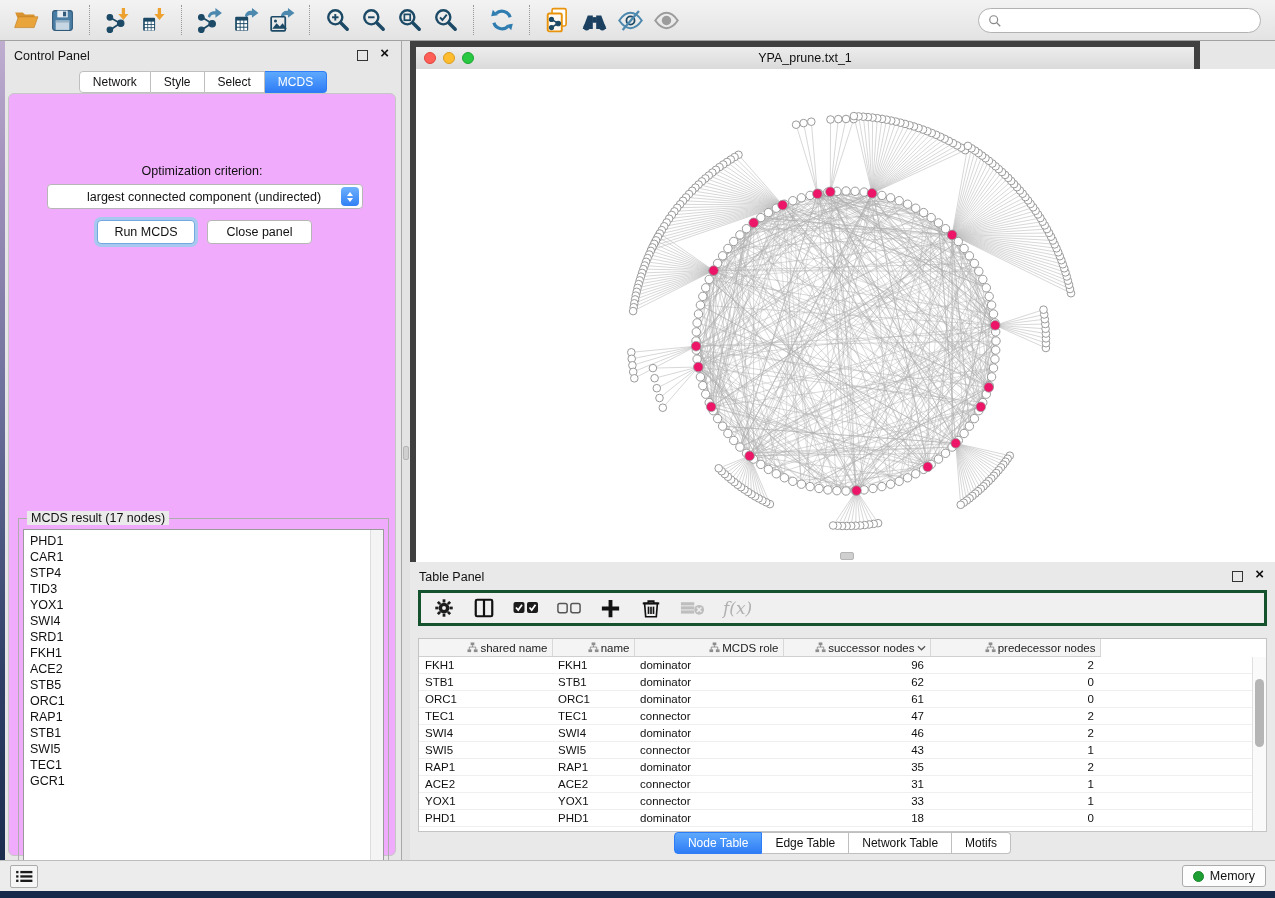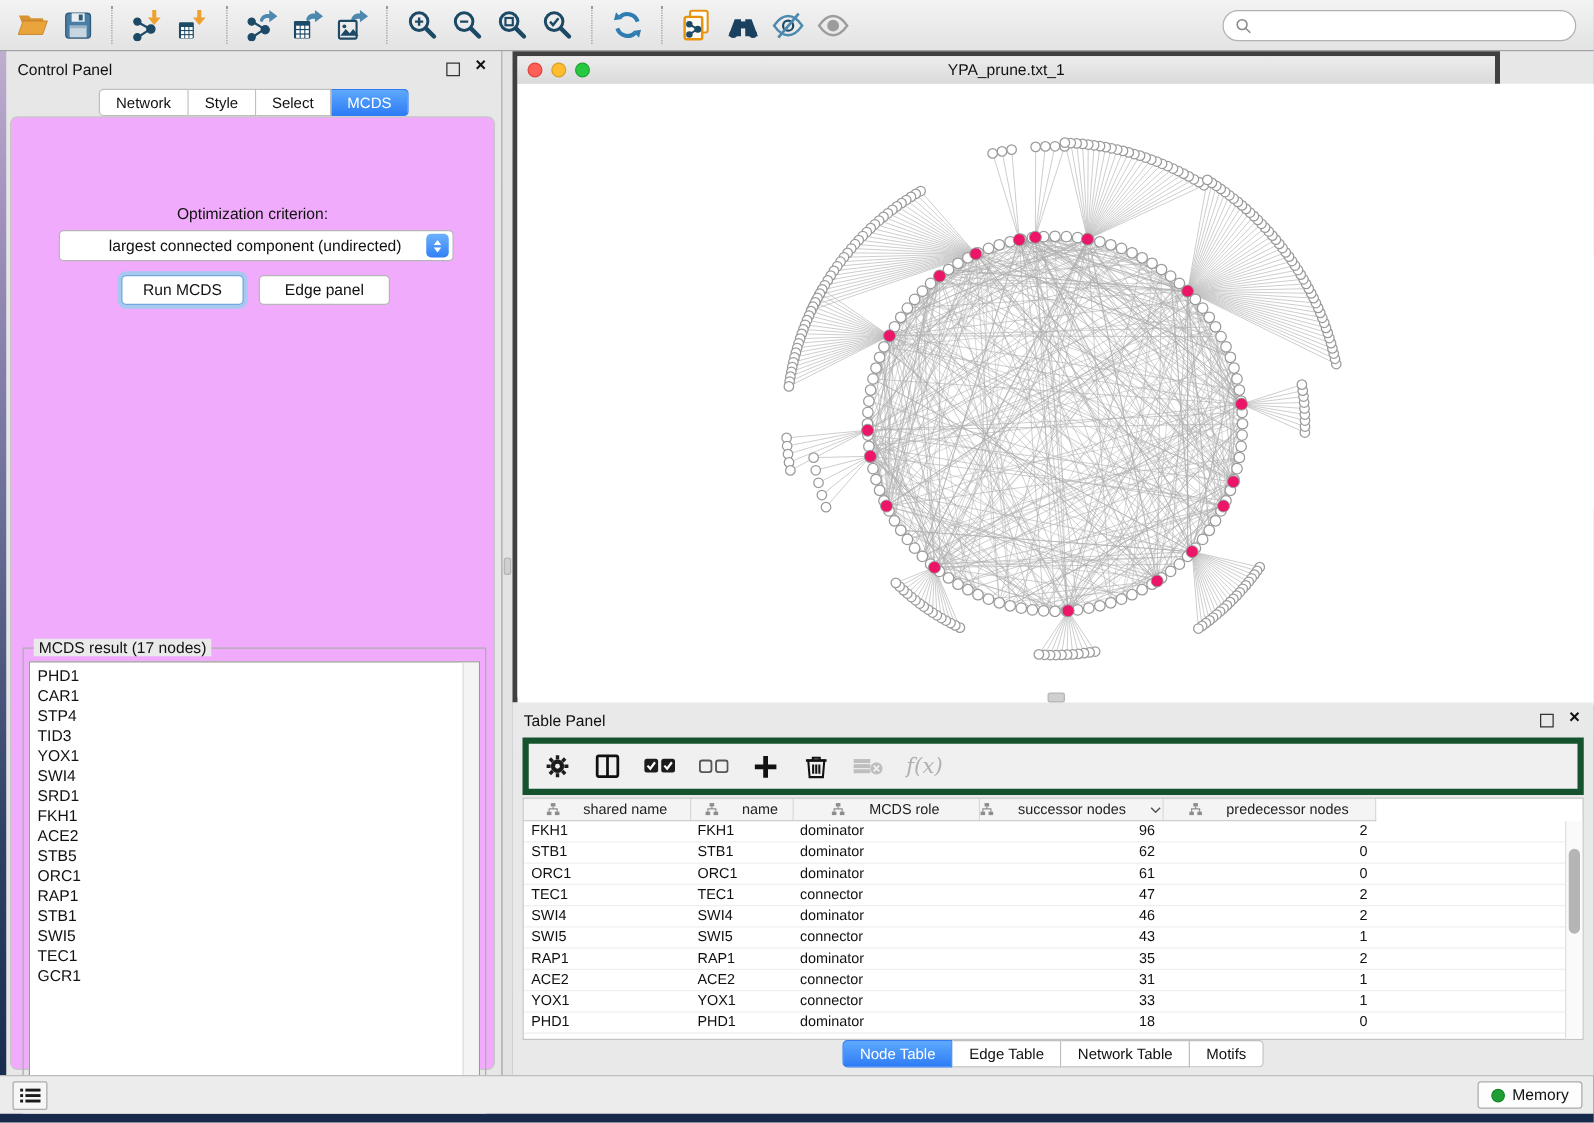--- a/index.html
+++ b/index.html
@@ -47,43 +47,43 @@
   .group-legend{position:absolute;left:8px;top:-8px;background:#eaeaea;padding:0 4px;font-size:12.5px;color:#111;}
   .mcds-list{position:absolute;left:4px;top:10px;right:4px;bottom:4px;background:#fff;border:1px solid #9a9a9a;overflow:hidden;}
   .mcds-scroll{position:absolute;right:0;top:0;bottom:0;width:12px;background:#f4f4f4;border-left:1px solid #ddd;}
   .mcds-item{font-size:12.5px;line-height:16px;padding-left:6px;color:#111;}
   .mcds-items{padding-top:3px;}
   
   .v-splitter{position:absolute;left:402px;top:41px;width:8px;height:819px;background:#e3e3e3;}
   .v-grip{position:absolute;left:1px;top:405px;width:6px;height:14px;background:#cfcfcf;border:1px solid #b5b5b5;box-sizing:border-box;border-radius:2px;}
   
   .right-col{position:absolute;left:410px;top:41px;width:865px;height:819px;background:#e7e7e7;}
-  .net-frame{position:absolute;left:0;top:0;width:790px;height:521px;box-sizing:border-box;border:4px solid #404040;background:#fff;}
+  .net-frame{position:absolute;left:0;top:0;width:790px;height:521px;box-sizing:border-box;border:6px solid #404040;background:#fff;}
   .net-titlebar{position:absolute;left:0;top:0;right:0;height:22px;background:linear-gradient(#ededed,#dadada);border-bottom:1px solid #aeaeae;}
   .traffic{position:absolute;left:8px;top:5px;display:flex;gap:7px;}
   .tl{width:12px;height:12px;border-radius:50%;}
   .tl-red{background:#ff5f57;border:1px solid #e0443e;box-sizing:border-box;}
   .tl-yellow{background:#febc2e;border:1px solid #d99e22;box-sizing:border-box;}
   .tl-green{background:#28c840;border:1px solid #1da533;box-sizing:border-box;}
   .net-title{position:absolute;left:0;right:0;top:4px;text-align:center;font-size:12.5px;color:#111;}
   .net-canvas{position:absolute;left:0;top:22px;width:863px;height:497px;background:#fff;}
   .h-grip{position:absolute;left:424px;bottom:-4px;width:14px;height:8px;background:#cfcfcf;border:1px solid #b5b5b5;box-sizing:border-box;border-radius:2px;z-index:5;}
   
   .table-panel{position:absolute;left:0;top:521px;width:865px;height:298px;background:#e9e9e9;}
-  .tp-toolbar{position:absolute;left:8px;right:8px;top:28px;height:46px;box-sizing:border-box;background:#f0f0f0;
-    border:5px solid #14532d;display:flex;align-items:center;padding-left:12px;gap:18px;}
+  .tp-toolbar{position:absolute;left:8px;right:8px;top:28px;height:36px;box-sizing:border-box;background:#f0f0f0;
+    border:3px solid #14532d;display:flex;align-items:center;padding-left:12px;gap:18px;}
   .tp-btn{display:flex;align-items:center;justify-content:center;}
   .fx-label{font-family:"DejaVu Serif",serif;font-style:italic;font-size:17px;color:#a9a9a9;}
   .tbl-wrap{position:absolute;left:8px;right:8px;top:76px;height:194px;box-sizing:border-box;background:#fff;border:1px solid #c4c4c4;overflow:hidden;}
   table.node-table{border-collapse:collapse;table-layout:fixed;width:100%;}
   table.node-table th{height:17px;background:#f4f4f4;border-right:1px solid #d8d8d8;border-bottom:1px solid #cfcfcf;
     font-size:11.5px;font-weight:normal;color:#222;text-align:center;padding:0 4px;white-space:nowrap;overflow:hidden;}
   table.node-table td{height:16px;font-size:11.5px;color:#111;padding:0 6px;white-space:nowrap;overflow:hidden;}
   td.num{text-align:right;padding-right:12px;}
-  .th-inner{display:flex;align-items:center;justify-content:center;gap:19px;}
+  .th-inner{display:flex;align-items:center;justify-content:flex-end;gap:2px;}
   .tbl-scroll{position:absolute;right:0;top:18px;bottom:0;width:13px;background:#fafafa;border-left:1px solid #e0e0e0;}
   .tbl-thumb{position:absolute;left:2px;top:22px;width:9px;height:68px;background:#b5b5b5;border-radius:5px;}
   .tp-tabs{position:absolute;left:0;bottom:6px;width:100%;display:flex;justify-content:center;align-items:flex-end;}
   
   .status-bar{position:absolute;left:0;top:860px;width:1275px;height:31px;box-sizing:border-box;background:#ececec;border-top:1px solid #bdbdbd;}
   .list-btn{position:absolute;left:10px;top:4px;width:28px;height:23px;box-sizing:border-box;background:#f6f6f6;border:1px solid #ababab;
     display:flex;align-items:center;justify-content:center;border-radius:2px;}
   .memory-btn{position:absolute;right:9px;top:4px;height:22px;box-sizing:border-box;background:#fdfdfd;border:1px solid #ababab;border-radius:3px;
     display:flex;align-items:center;padding:0 10px;gap:6px;font-size:12.5px;color:#111;}
   .mem-dot{width:11px;height:11px;border-radius:50%;background:#1e9e33;border:1px solid #17862a;box-sizing:border-box;}
@@ -284,21 +284,21 @@
   <div class="cp-inner">
     <div class="opt-label">Optimization criterion:</div>
     <div class="combo">
       <span class="combo-text">largest connected component (undirected)</span>
       <span class="combo-stepper">
           <span class="arr-up"></span>
           <span class="arr-dn"></span>
         </span>
     </div>
     <div class="btn btn-run">Run MCDS</div>
-    <div class="btn btn-close">Edge panel</div>
+    <div class="btn btn-close">Close panel</div>
     <div class="groupbox">
       <span class="group-legend">MCDS result (17 nodes)</span>
       <div class="mcds-list">
         <div class="mcds-items">
 
         <div class="mcds-item">PHD1</div>
             <div class="mcds-item">CAR1</div>
             <div class="mcds-item">STP4</div>
             <div class="mcds-item">TID3</div>
             <div class="mcds-item">YOX1</div>

